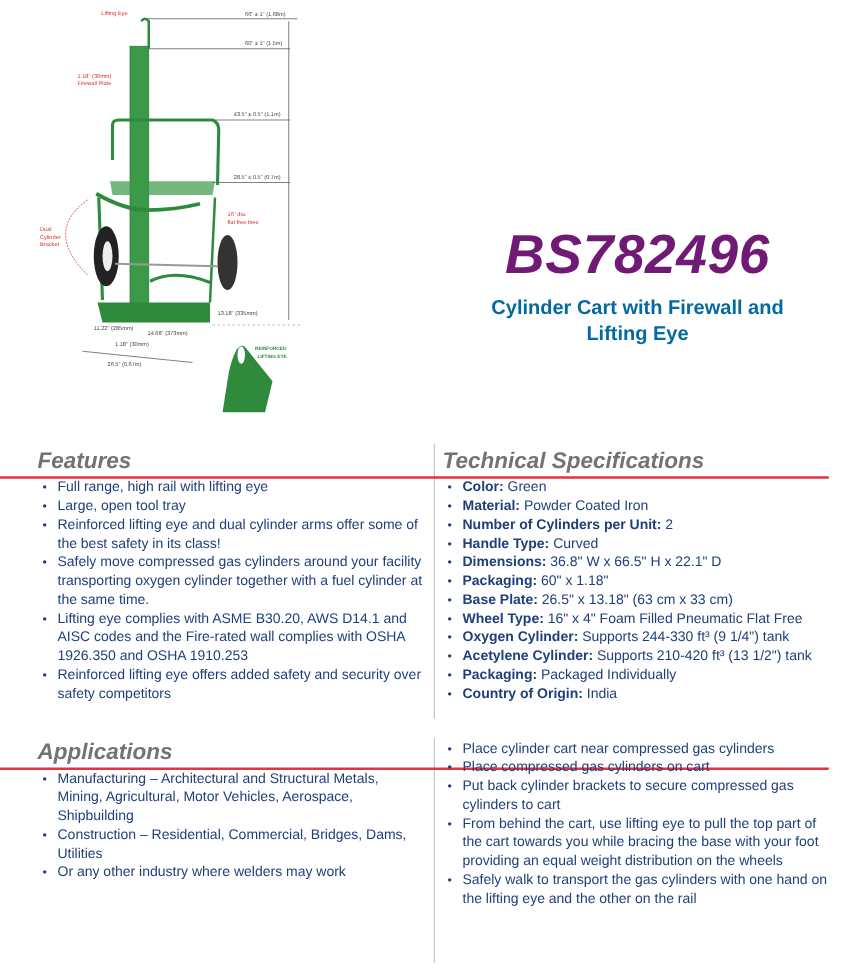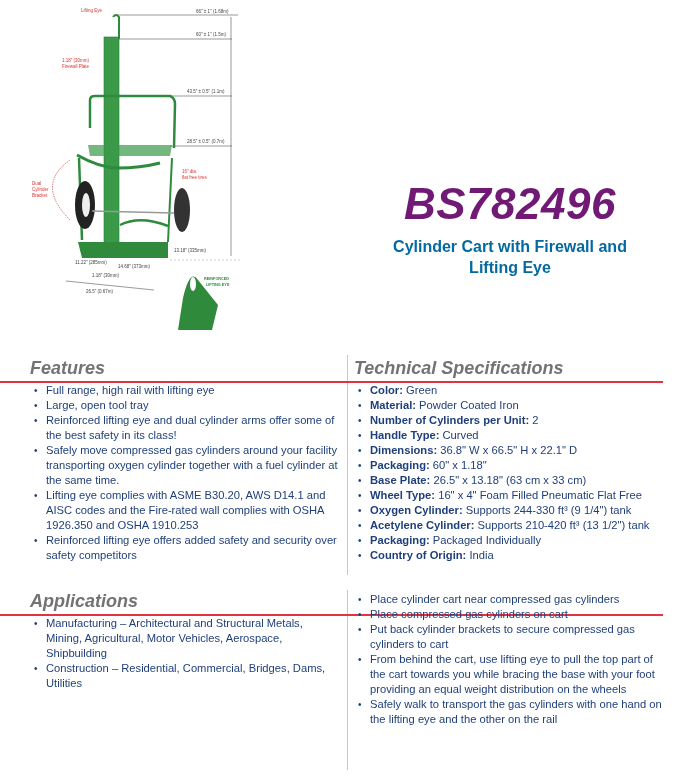--- a/index.html
+++ b/index.html
@@ -118,20 +118,21 @@
     <li><b>Packaging:</b><span> Packaged Individually</span></li>
     <li><b>Country of Origin:</b><span> India</span></li>
   </ul>
 </div>
 
 <div class="section" style="left:30px;top:590px;width:315px;">
   <div class="sec-title">Applications</div>
   <ul style="margin-top:2px;">
     <li>Manufacturing – Architectural and Structural Metals, Mining, Agricultural, Motor Vehicles, Aerospace, Shipbuilding</li>
     <li>Construction – Residential, Commercial, Bridges, Dams, Utilities</li>
+    <li>Or any other industry where welders may work</li>
   </ul>
 </div>
 
 <div class="section" style="left:354px;top:590px;width:318px;">
   <ul style="margin-top:2px;">
     <li>Place cylinder cart near compressed gas cylinders</li>
     <li>Place compressed gas cylinders on cart</li>
     <li>Put back cylinder brackets to secure compressed gas cylinders to cart</li>
     <li>From behind the cart, use lifting eye to pull the top part of the cart towards you while bracing the base with your foot providing an equal weight distribution on the wheels</li>
     <li>Safely walk to transport the gas cylinders with one hand on the lifting eye and the other on the rail</li>

